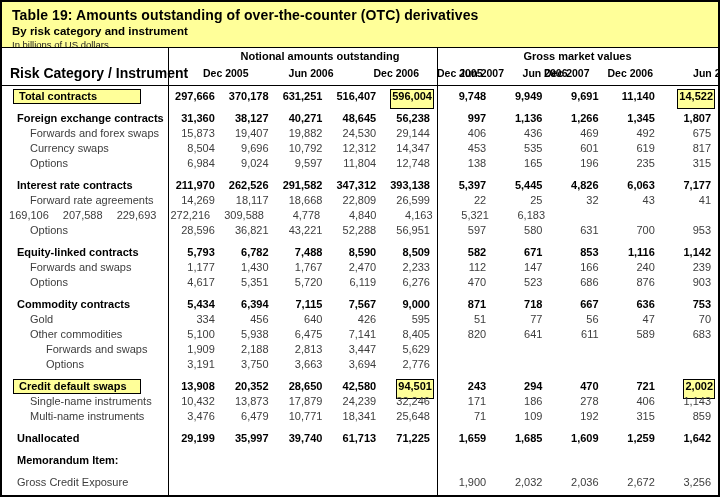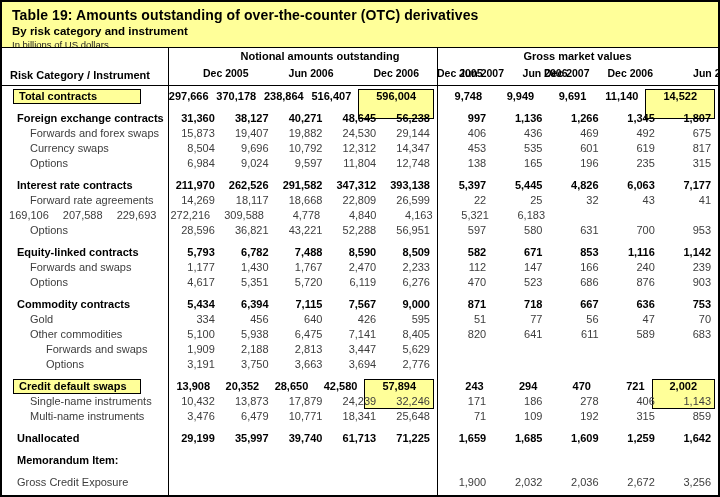--- a/index.html
+++ b/index.html
@@ -16,21 +16,21 @@
   .frame{position:absolute;inset:0;border:2px solid var(--border);background:#fff;}
   
   .title-band{height:46px;background:var(--band);border-bottom:1px solid var(--border);
     padding:5px 10px 0;box-sizing:border-box;overflow:hidden;}
   .title{font-size:14px;font-weight:bold;letter-spacing:.1px;}
   .subtitle{font-size:11.5px;font-weight:bold;margin-top:2px;}
   .unit-note{font-size:9.5px;margin-top:2px;color:#1a1a1a;}
   
   .thead{display:flex;height:38px;border-bottom:1px solid var(--border);box-sizing:border-box;}
   .label-col{width:166px;position:relative;box-sizing:border-box;}
-  .row-header-label{position:absolute;bottom:4px;left:8px;font-size:11px;font-weight:bold;white-space:nowrap;}
+  .row-header-label{position:absolute;bottom:4px;left:8px;font-size:14px;font-weight:bold;white-space:nowrap;}
   .section{display:flex;flex-direction:column;box-sizing:border-box;}
   .section.notional{width:269px;padding-left:35px;}
   .section.gross{width:281px;justify-content:space-between;}
   .group-title{text-align:center;font-weight:bold;font-size:11px;height:16px;line-height:17px;white-space:nowrap;}
   .date-row{display:flex;flex:1;gap:40px;}
   .date-cell{flex:1;text-align:center;font-weight:bold;font-size:10.5px;line-height:19px;white-space:nowrap;}
   
   .tbody{padding-top:3px;}
   .r{display:flex;height:15px;line-height:15px;font-size:11px;}
   .r.group{font-weight:bold;color:#000;}
@@ -40,21 +40,21 @@
   .ind0{padding-left:15px;}
   .ind1{padding-left:28px;}
   .ind2{padding-left:44px;}
   .sec{display:flex;box-sizing:border-box;}
   .sec-n{width:269px;}
   .sec-g{width:281px;}
   .cell{flex:1;text-align:right;padding-right:7px;box-sizing:border-box;font-variant-numeric:tabular-nums;white-space:nowrap;}
   .hl-label{background:var(--hl);border:1px solid var(--border);display:inline-block;
     box-sizing:border-box;min-width:128px;padding:0 5px;height:15px;line-height:13px;margin-left:-4px;}
   .hl-cell{background:var(--hl);border:1px solid var(--border);display:inline-block;
-    box-sizing:border-box;padding:0 17px;height:30px;line-height:13px;margin-right:-4px;}
+    box-sizing:border-box;padding:0 1px;height:20px;line-height:13px;margin-right:-4px;}
   
   .vline{position:absolute;top:46px;bottom:0;width:1px;background:var(--border);}
   .vline-1{left:166px;}
   .vline-2{left:435px;}
 </style>
 </head>
 <body>
 
 <div class="frame">
 
@@ -89,21 +89,21 @@
         </div>
     </div>
   </div>
 
   <div class="tbody" id="tbody">
       <div class="r group">
         <div class="lab ind0"><span class="hl-label">Total contracts</span></div>
         <div class="sec sec-n">
           <div class="cell">297,666</div>
           <div class="cell">370,178</div>
-          <div class="cell">238,864</div>
+          <div class="cell">631,251</div>
           <div class="cell">516,407</div>
           <div class="cell"><span class="hl-cell">596,004</span></div>
         </div>
         <div class="sec sec-g">
           <div class="cell">9,748</div>
           <div class="cell">9,949</div>
           <div class="cell">9,691</div>
           <div class="cell">11,140</div>
           <div class="cell"><span class="hl-cell">14,522</span></div>
         </div>
@@ -384,21 +384,21 @@
         </div>
       </div>
       <div class="gap"></div>
       <div class="r group">
         <div class="lab ind0"><span class="hl-label">Credit default swaps</span></div>
         <div class="sec sec-n">
           <div class="cell">13,908</div>
           <div class="cell">20,352</div>
           <div class="cell">28,650</div>
           <div class="cell">42,580</div>
-          <div class="cell"><span class="hl-cell">57,894</span></div>
+          <div class="cell"><span class="hl-cell">94,501</span></div>
         </div>
         <div class="sec sec-g">
           <div class="cell">243</div>
           <div class="cell">294</div>
           <div class="cell">470</div>
           <div class="cell">721</div>
           <div class="cell"><span class="hl-cell">2,002</span></div>
         </div>
       </div>
       <div class="r sub">

